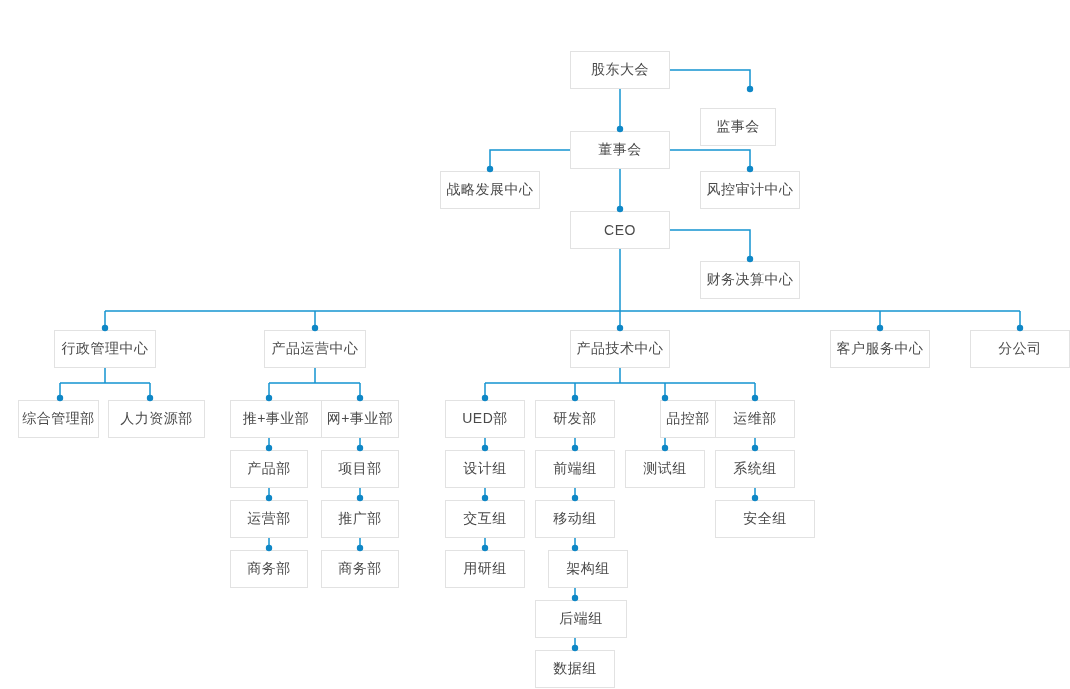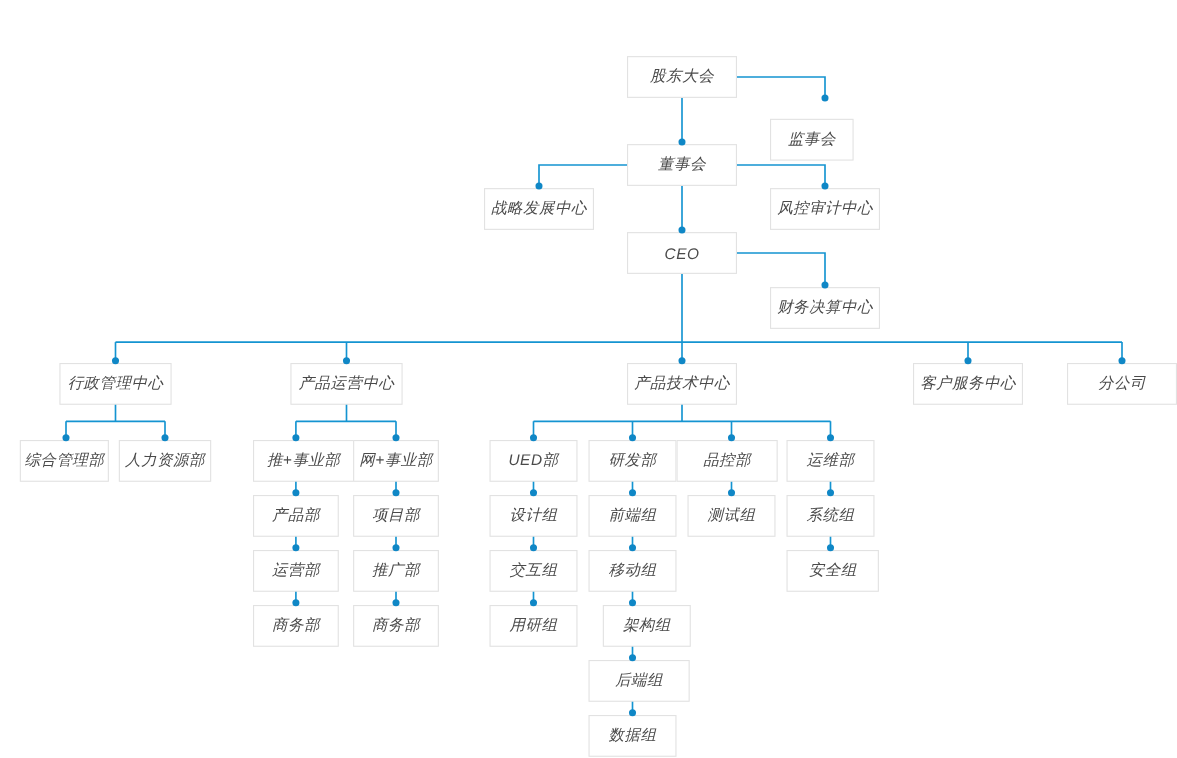--- a/index.html
+++ b/index.html
@@ -28,21 +28,20 @@
     background: var(--box-bg);
     border: 1px solid var(--box-border);
     color: var(--text-color);
     font-size: 14px;
     letter-spacing: 0.5px;
     display: flex;
     align-items: center;
     justify-content: center;
     white-space: nowrap;
     z-index: 1;
-    font-style: italic;
   }
   svg.connectors {
     position: absolute;
     left: 0; top: 0;
     width: 1070px; height: 689px;
     z-index: 2;
     pointer-events: none;
   }
   svg.connectors path {
     fill: none;
@@ -67,50 +66,50 @@
   <div class="node" style="left:570px;top:211px;width:100px">CEO</div>
   <div class="node" style="left:700px;top:261px;width:100px">财务决算中心</div>
 
   <div class="node" style="left:54px;top:330px;width:102px">行政管理中心</div>
   <div class="node" style="left:264px;top:330px;width:102px">产品运营中心</div>
   <div class="node" style="left:570px;top:330px;width:100px">产品技术中心</div>
   <div class="node" style="left:830px;top:330px;width:100px">客户服务中心</div>
   <div class="node" style="left:970px;top:330px;width:100px">分公司</div>
 
   <div class="node" style="left:18px;top:400px;width:81px">综合管理部</div>
-  <div class="node" style="left:108px;top:400px;width:84px">人力资源部</div>
+  <div class="node" style="left:108px;top:400px;width:97px">人力资源部</div>
 
   <div class="node" style="left:230px;top:400px;width:92px">推+事业部</div>
   <div class="node" style="left:321px;top:400px;width:78px">网+事业部</div>
   <div class="node" style="left:230px;top:450px;width:78px">产品部</div>
   <div class="node" style="left:321px;top:450px;width:78px">项目部</div>
   <div class="node" style="left:230px;top:500px;width:78px">运营部</div>
   <div class="node" style="left:321px;top:500px;width:78px">推广部</div>
   <div class="node" style="left:230px;top:550px;width:78px">商务部</div>
   <div class="node" style="left:321px;top:550px;width:78px">商务部</div>
 
   <div class="node" style="left:445px;top:400px;width:80px">UED部</div>
   <div class="node" style="left:535px;top:400px;width:80px">研发部</div>
-  <div class="node" style="left:615px;top:400px;width:92px">品控部</div>
+  <div class="node" style="left:660px;top:400px;width:56px">品控部</div>
   <div class="node" style="left:715px;top:400px;width:80px">运维部</div>
 
   <div class="node" style="left:445px;top:450px;width:80px">设计组</div>
   <div class="node" style="left:445px;top:500px;width:80px">交互组</div>
   <div class="node" style="left:445px;top:550px;width:80px">用研组</div>
 
   <div class="node" style="left:535px;top:450px;width:80px">前端组</div>
   <div class="node" style="left:535px;top:500px;width:80px">移动组</div>
   <div class="node" style="left:548px;top:550px;width:80px">架构组</div>
   <div class="node" style="left:535px;top:600px;width:92px">后端组</div>
   <div class="node" style="left:535px;top:650px;width:80px">数据组</div>
 
   <div class="node" style="left:625px;top:450px;width:80px">测试组</div>
 
   <div class="node" style="left:715px;top:450px;width:80px">系统组</div>
-  <div class="node" style="left:715px;top:500px;width:84px">安全组</div>
+  <div class="node" style="left:715px;top:500px;width:100px">安全组</div>
 
   <svg class="connectors" viewBox="0 0 1070 689" aria-hidden="true">
     <g>
       <path d="M670 70 H750 V87"></path>
       <path d="M620 89 V127"></path>
       <path d="M570 150 H490 V167"></path>
       <path d="M670 150 H750 V167"></path>
       <path d="M620 169 V207"></path>
       <path d="M670 230 H750 V257"></path>
       <path d="M620 249 V326"></path>

